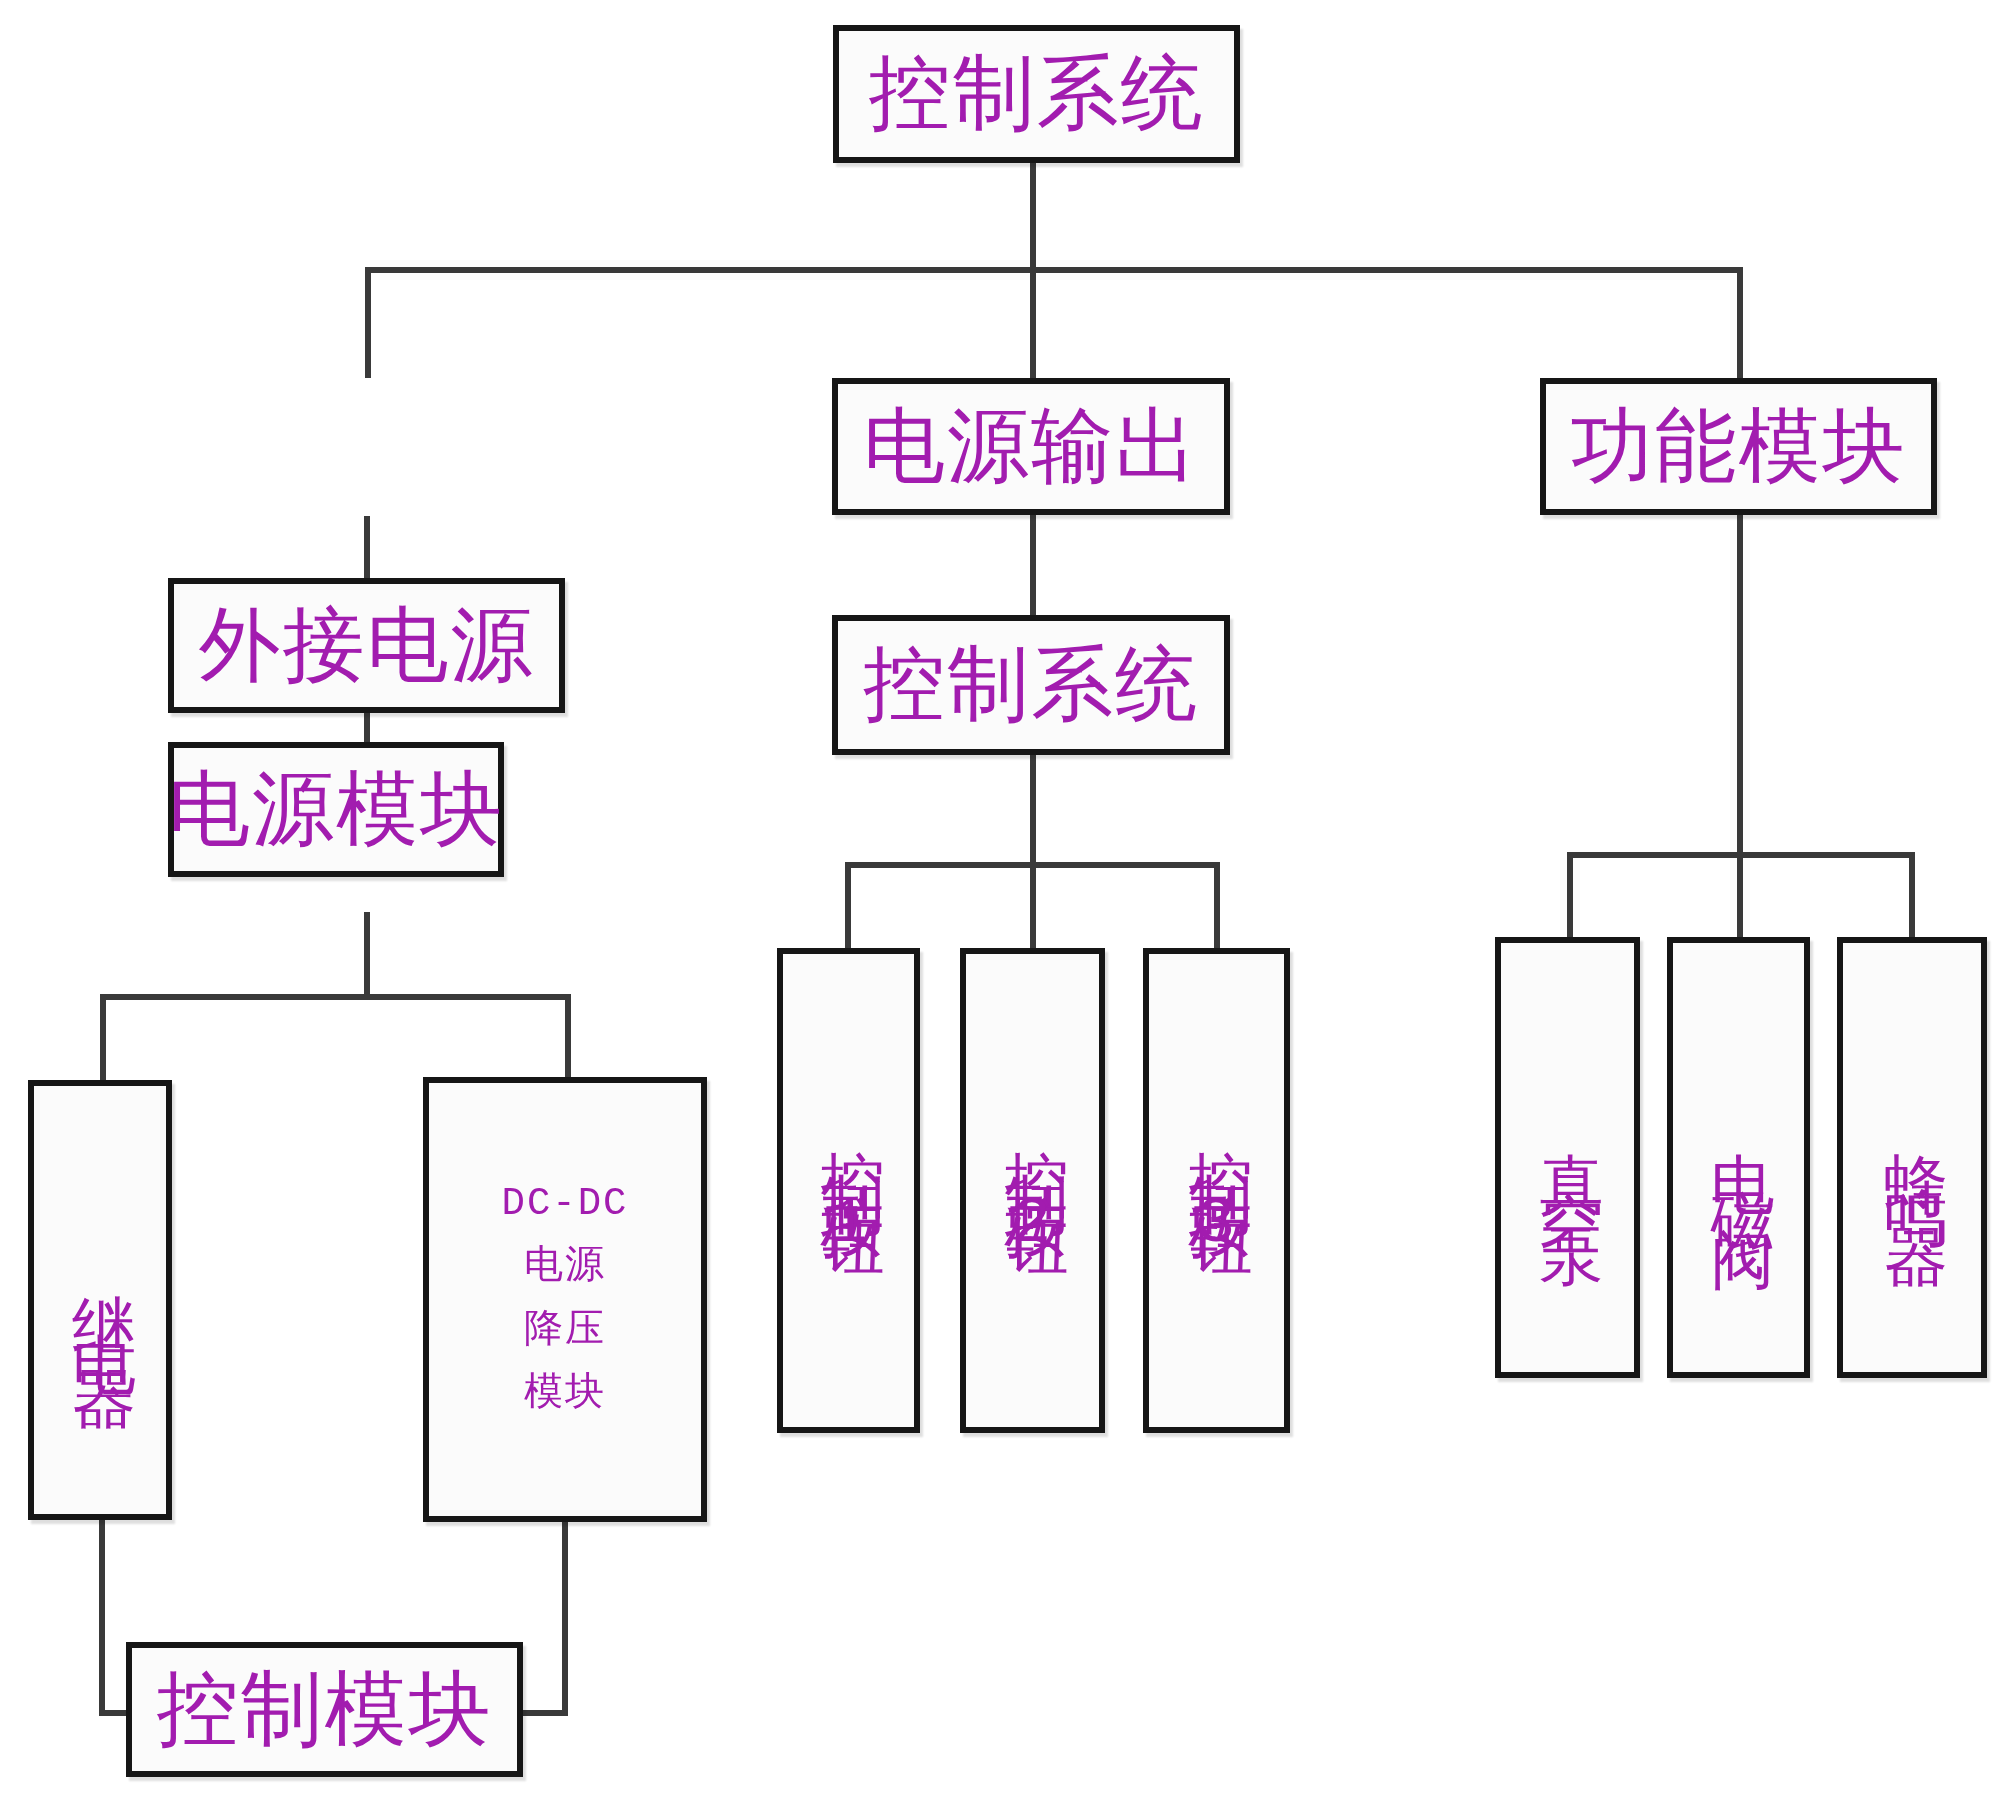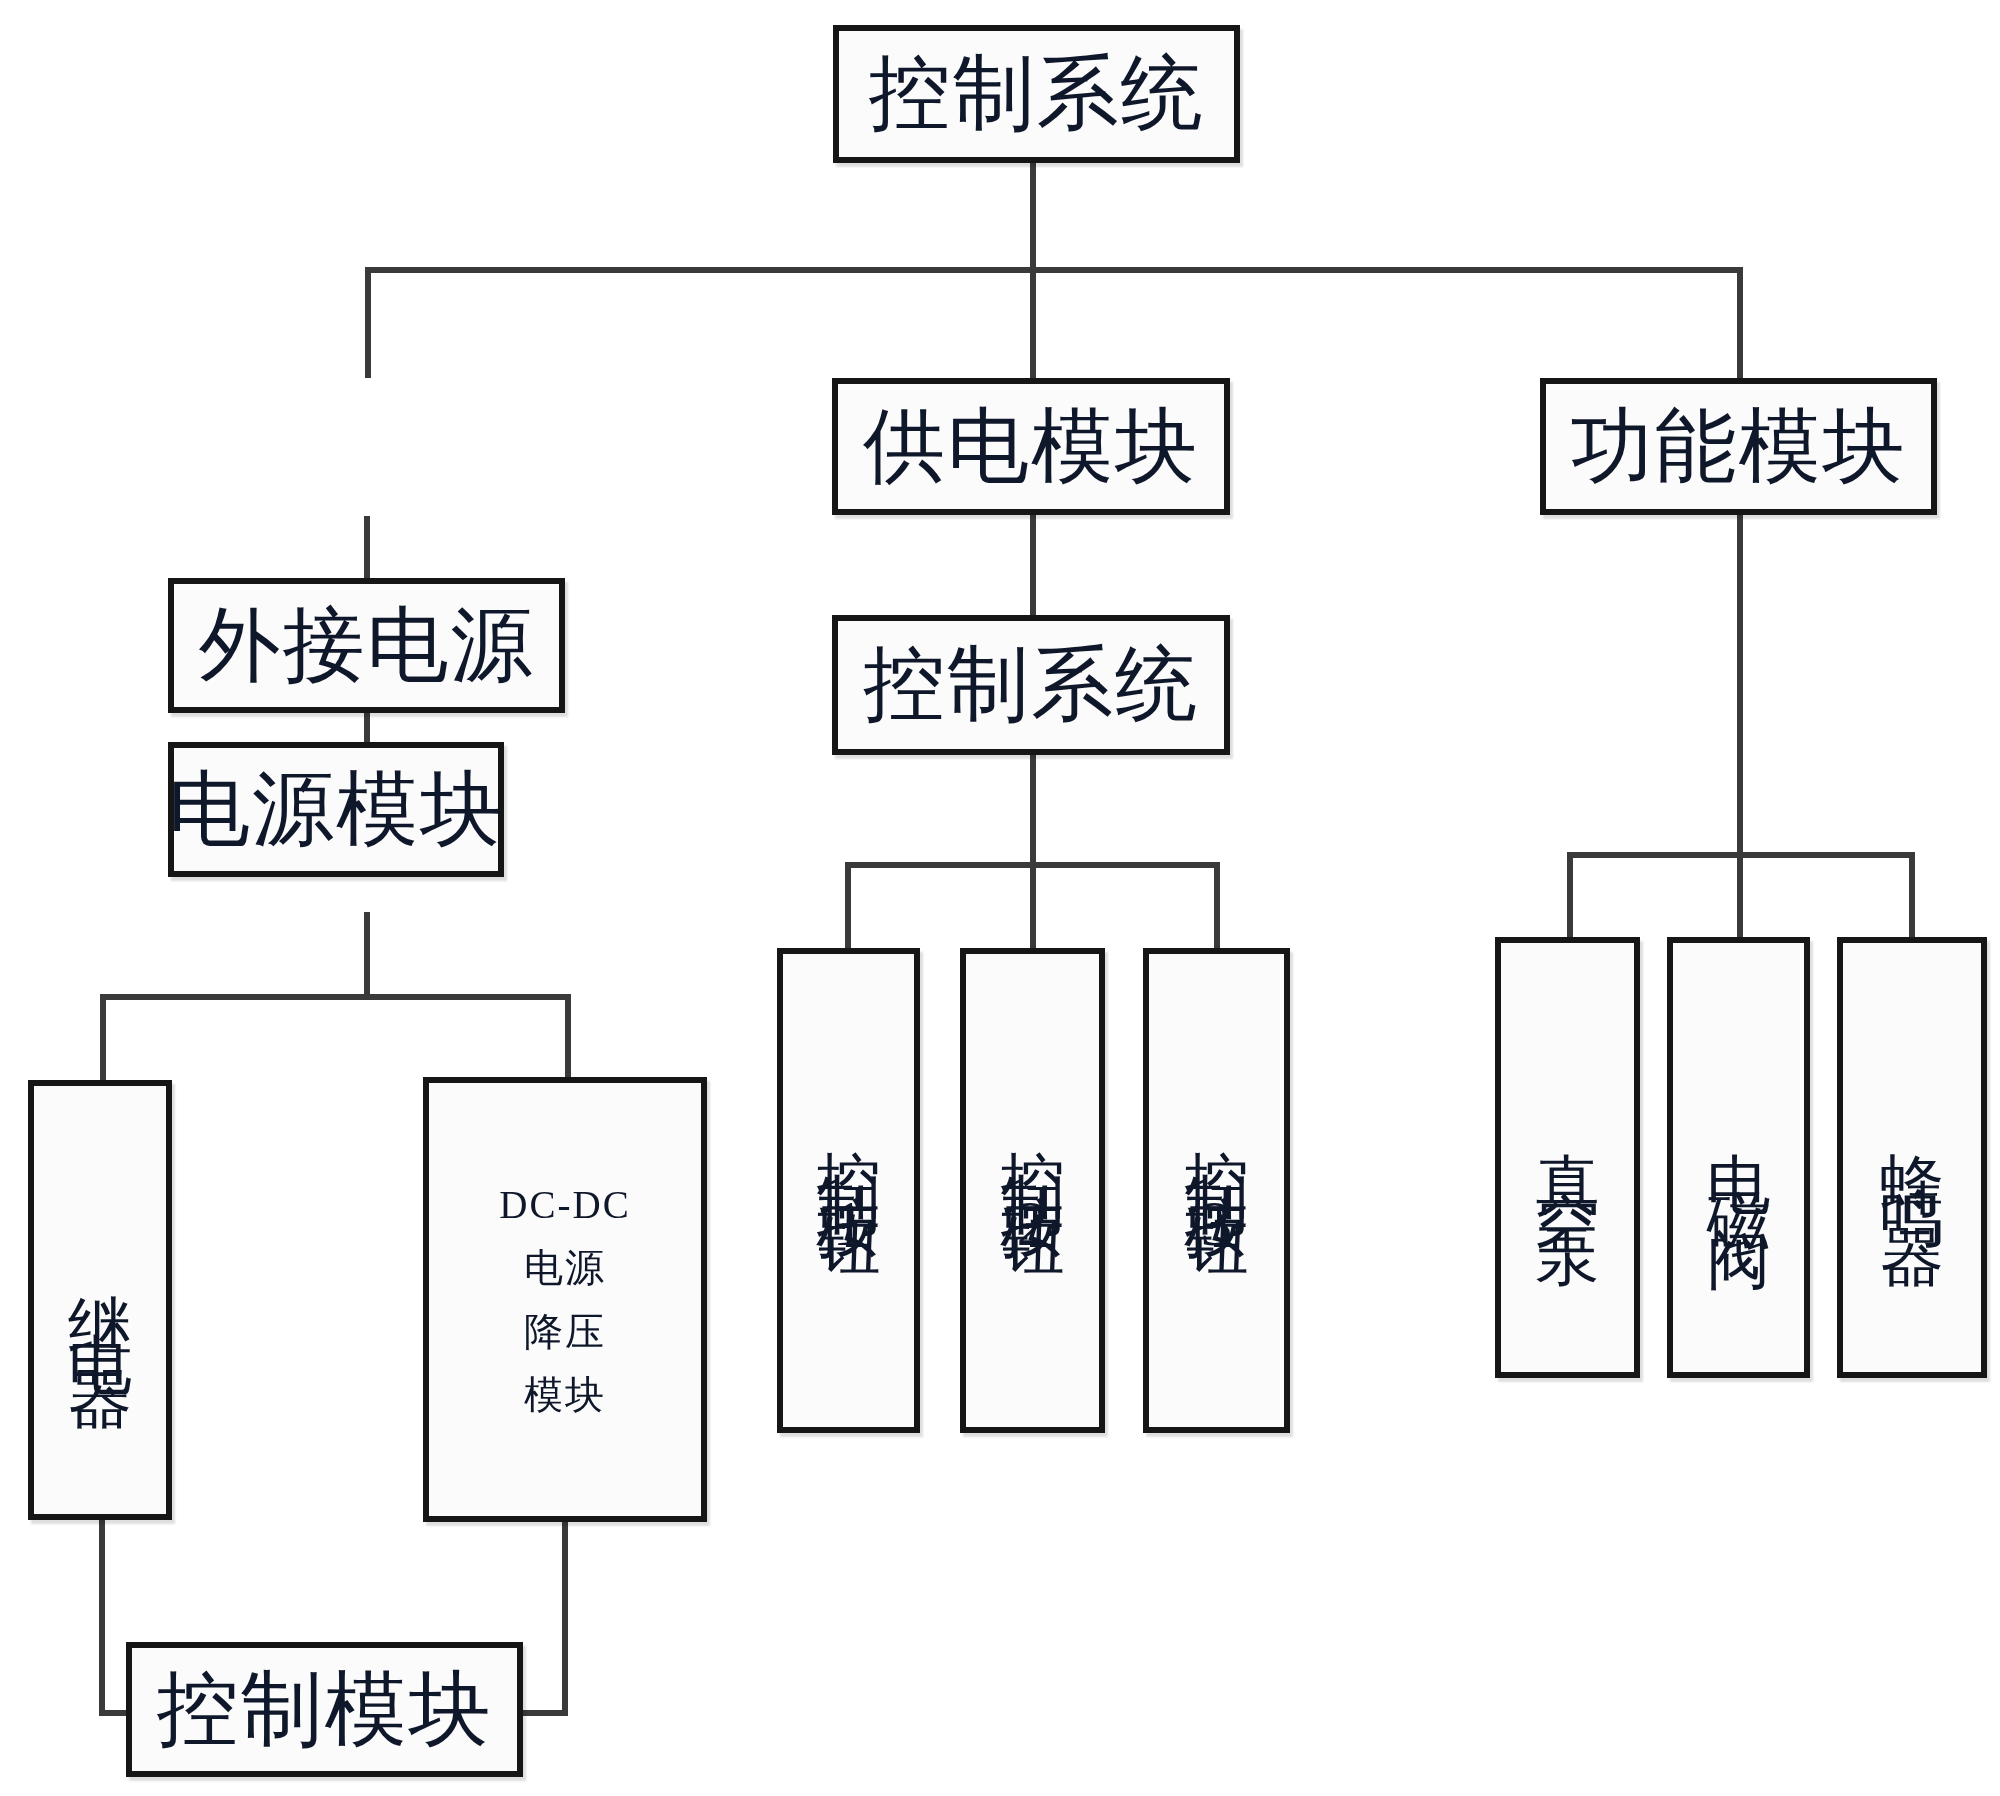--- a/index.html
+++ b/index.html
@@ -14,23 +14,24 @@
     position:absolute;
     box-sizing:border-box;
     background:#fbfbfb;
     border:6px solid #161616;
     display:flex;
     align-items:center;
     justify-content:center;
     box-shadow:3px 4px 2px rgba(0,0,0,0.13);
   }
   .node .label{
-    color:#0f172a;
+    color:#a21caf;
     text-align:center;
     user-select:none;
+    font-family:Liberation Mono, monospace;
   }
   .node.h .label{
     font-size:82px;
     letter-spacing:2px;
     white-space:nowrap;
   }
   .node.v .label{
     writing-mode:vertical-rl;
     text-orientation:upright;
     font-size:64px;
@@ -85,21 +86,21 @@
   <div class="line" style="left:1567px;top:852px;width:348px;height:6px"></div>
   <div class="line" style="left:1567px;top:852px;width:6px;height:85px"></div>
   <div class="line" style="left:1909px;top:852px;width:6px;height:85px"></div>
 
   <div class="node h" style="left:833px;top:25px;width:407px;height:138px">
     <span class="label">控制系统</span>
   </div>
 
 
   <div class="node h" style="left:832px;top:378px;width:398px;height:137px">
-    <span class="label">供电模块</span>
+    <span class="label">电源输出</span>
   </div>
 
   <div class="node h" style="left:1540px;top:378px;width:397px;height:137px">
     <span class="label">功能模块</span>
   </div>
 
   <div class="node h" style="left:168px;top:578px;width:397px;height:135px">
     <span class="label">外接电源</span>
   </div>
 

